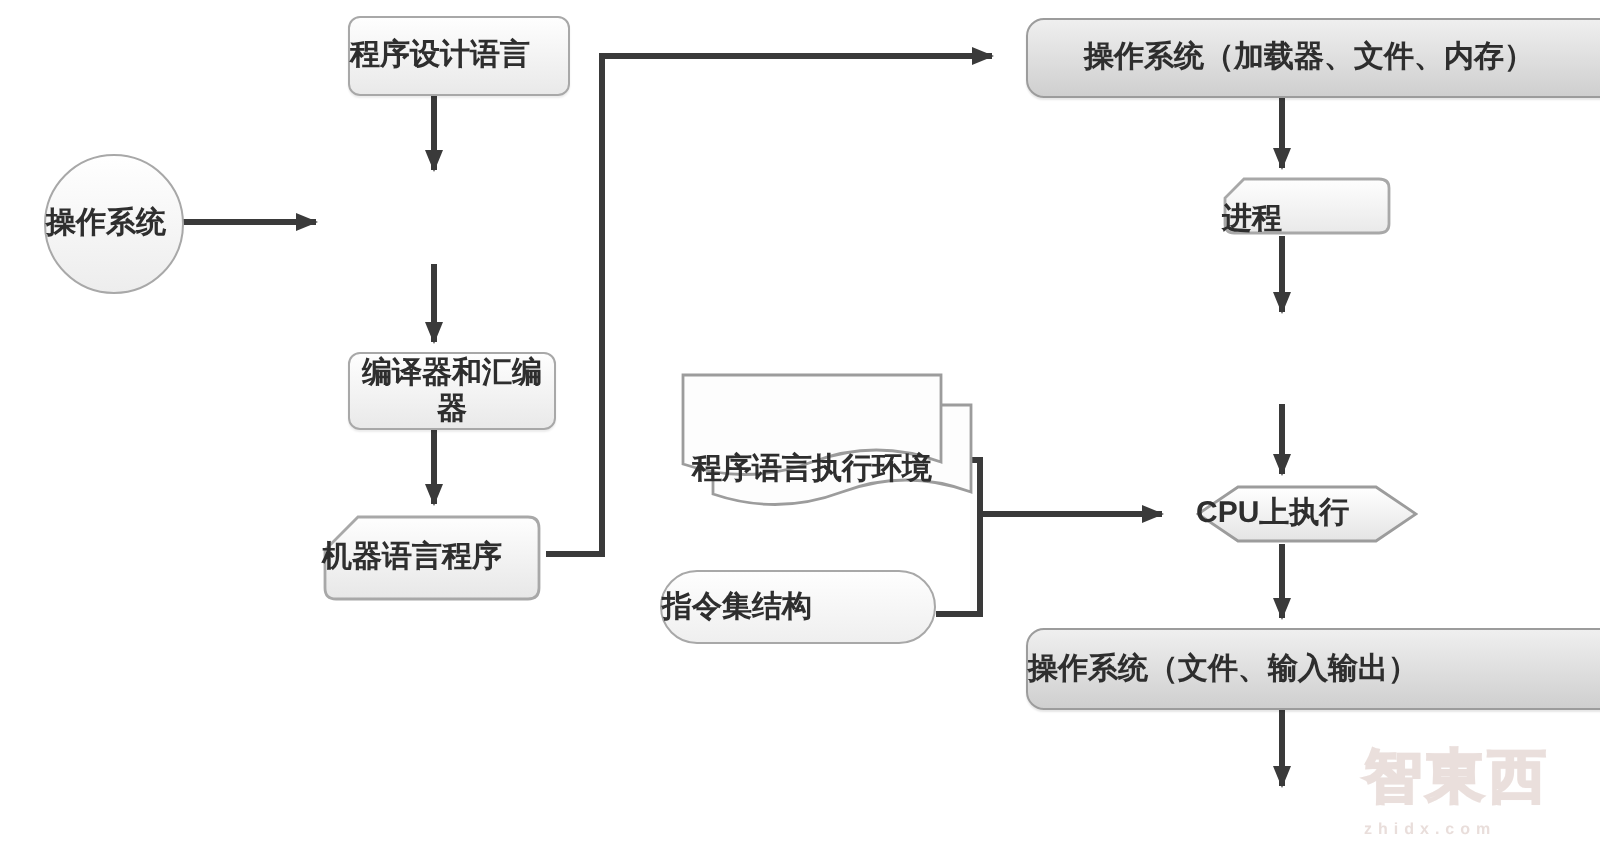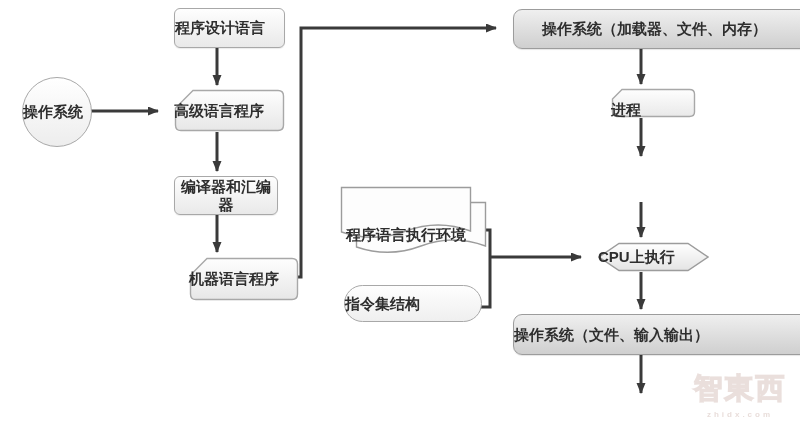--- a/index.html
+++ b/index.html
@@ -27,21 +27,21 @@
     background:linear-gradient(#ffffff,#ededed);
     border:1.4px solid #a8a8a8; border-radius:50%;
   }
   .stadium {
     background:linear-gradient(#fefefe,#efefef);
     border:1.4px solid #a8a8a8; border-radius:19px;
   }
   .shape-node svg { position:absolute; left:0; top:0; }
   .shape-node span { position:relative; z-index:1; }
   .docs-label { position:absolute; z-index:1; left:2px; top:10px; width:128px; text-align:center; }
-  .watermark { position:absolute; left:682px; top:369px; width:116px; text-align:center; }
+  .watermark { position:absolute; left:682px; top:369px; width:116px; }
   .wm-logo {
     font-size:29px; font-weight:700; letter-spacing:2px; color:#fbf8f7;
     -webkit-text-stroke:1.2px #eadfdc; text-shadow:0 0 1px #eadfdc;
   }
   .wm-url {
     margin-top:1px; font-size:8px; letter-spacing:3px; color:#e9dedb; font-weight:700;
   }
 </style>
 </head>
 <body>
@@ -71,38 +71,26 @@
   </svg>
 
   <div class="node ellipse" style="left:10px; top:77px; width:70px; height:70px;">
     <span>操作系统</span>
   </div>
 
   <div class="node box-light" style="left:162px; top:8px; width:111px; height:40px;">
     <span>程序设计语言</span>
   </div>
 
-  <div class="node shape-node" style="left:162px; top:89px; width:111px; height:43px;">
-    <svg width="111" height="43" viewBox="0 0 111 43">
-      <defs>
-          <linearGradient id="g1" x1="0" y1="0" x2="0" y2="1">
-        <stop offset="0" stop-color="#fefefe"></stop>
-            <stop offset="1" stop-color="#e7e7e7"></stop>
-      </linearGradient>
-        </defs>
-      <path d="M19 1.5 H104 Q109.5 1.5 109.5 7 V36 Q109.5 41.5 104 41.5 H7 Q1.5 41.5 1.5 36 V19 Z" fill="url(#g1)" stroke="#a8a8a8" stroke-width="1.4"></path>
-    </svg>
-    <span>高级语言程序</span>
-  </div>
 
   <div class="node box-light" style="left:162px; top:176px; width:104px; height:39px;">
     <span>编译器和汇编器</span>
   </div>
 
-  <div class="node shape-node" style="left:177px; top:257px; width:110px; height:44px;">
+  <div class="node shape-node" style="left:149px; top:257px; width:110px; height:44px;">
     <svg width="110" height="44" viewBox="0 0 110 44">
       <defs>
           <linearGradient id="g2" x1="0" y1="0" x2="0" y2="1">
         <stop offset="0" stop-color="#fefefe"></stop>
             <stop offset="1" stop-color="#e7e7e7"></stop>
       </linearGradient>
         </defs>
       <path d="M18 1.5 H103 Q108.5 1.5 108.5 7 V37 Q108.5 42.5 103 42.5 H7 Q1.5 42.5 1.5 37 V18 Z" fill="url(#g2)" stroke="#a8a8a8" stroke-width="1.4"></path>
     </svg>
     <span>机器语言程序</span>
@@ -111,21 +99,21 @@
   <div class="node shape-node" style="left:328px; top:186px; width:147px; height:77px;">
     <svg width="147" height="77" viewBox="0 0 147 77">
       <g fill="#fdfdfd" stroke="#9c9c9c" stroke-width="1.4">
         <path d="M16.5 16.5 H145.5 V60 Q113 48 81 60 Q49 72 16.5 61 Z"></path>
         <path d="M1.5 1.5 H130.5 V45 Q98 33 66 45 Q34 57 1.5 46 Z"></path>
       </g>
     </svg>
     <span class="docs-label">程序语言执行环境</span>
   </div>
 
-  <div class="node stadium" style="left:332px; top:285px; width:138px; height:37px;">
+  <div class="node stadium" style="left:318px; top:285px; width:138px; height:37px;">
     <span>指令集结构</span>
   </div>
 
   <div class="node box-gray" style="left:501px; top:9px; width:321px; height:40px;padding-left:28px;">
     <span>操作系统（加载器、文件、内存）</span>
   </div>
 
   <div class="node shape-node" style="left:599px; top:88px; width:85px; height:44px;">
     <svg width="85" height="30" viewBox="0 0 85 30">
       <defs>

